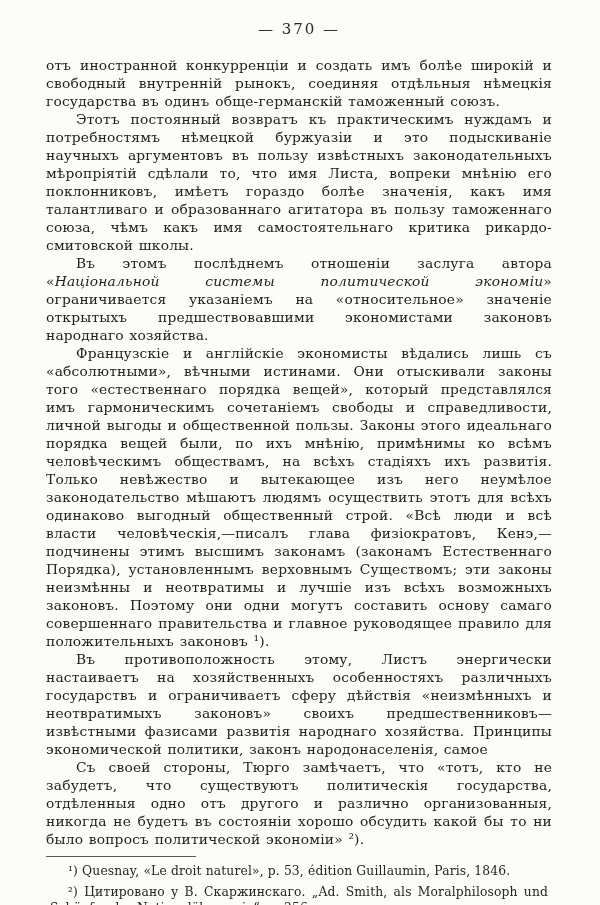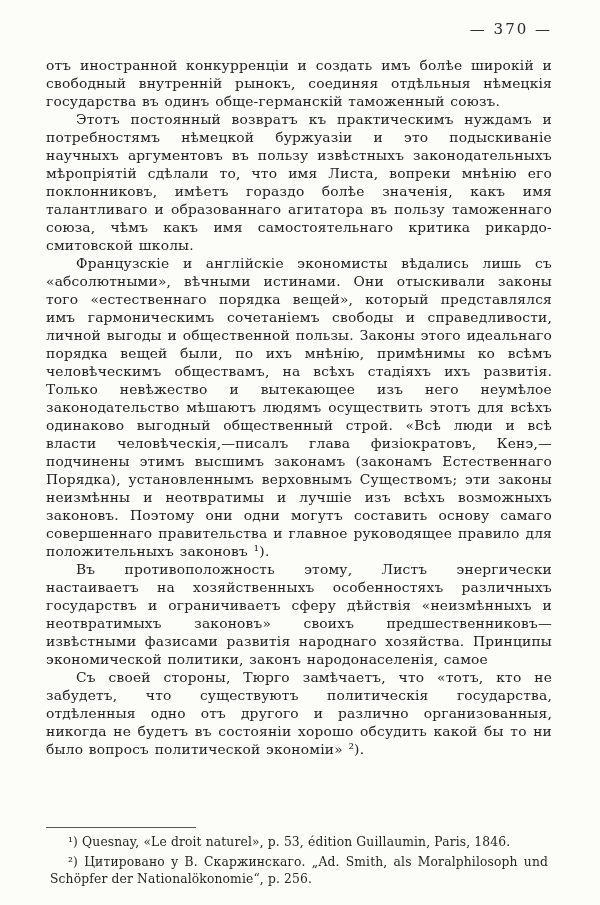--- a/index.html
+++ b/index.html
@@ -13,21 +13,20 @@
     color: #222120;
   }
   .page {
     box-sizing: border-box;
     width: 600px;
     height: 905px;
     padding: 20px 48px 14px 46px;
     background: #fcfcf9;
     display: flex;
     flex-direction: column;
-    align-items: flex-end;
   }
   .page-number {
     text-align: center;
     font-size: 15px;
     letter-spacing: 2px;
     color: #2b2a28;
     margin: 0 0 18px 0;
   }
   .body-text p {
     margin: 0;
@@ -69,20 +68,21 @@
 <div class="page">
 
   <div class="page-number">— 370 —</div>
 
   <div class="body-text">
 
     <p>отъ иностранной конкурренціи и создать имъ болѣе широкій и свободный внутренній рынокъ, соединяя отдѣльныя нѣмецкія государства въ одинъ обще-германскій таможенный союзъ.</p>
 
     <p class="indent">Этотъ постоянный возвратъ къ практическимъ нуждамъ и потребностямъ нѣмецкой буржуазіи и это подыскиваніе научныхъ аргументовъ въ пользу извѣстныхъ законодательныхъ мѣропріятій сдѣлали то, что имя Листа, вопреки мнѣнію его поклонниковъ, имѣетъ гораздо болѣе значенія, какъ имя талантливаго и образованнаго агитатора въ пользу таможеннаго союза, чѣмъ какъ имя самостоятельнаго критика рикардо-смитовской школы.</p>
 
+    <p class="indent"><span>Въ этомъ послѣднемъ отношеніи заслуга автора «</span><i>Національной системы политической экономіи</i><span>» ограничивается указаніемъ на «относительное» значеніе открытыхъ предшествовавшими экономистами законовъ народнаго хозяйства.</span></p>
 
     <p class="indent">Французскіе и англійскіе экономисты вѣдались лишь съ «абсолютными», вѣчными истинами. Они отыскивали законы того «естественнаго порядка вещей», который представлялся имъ гармоническимъ сочетаніемъ свободы и справедливости, личной выгоды и общественной пользы. Законы этого идеальнаго порядка вещей были, по ихъ мнѣнію, примѣнимы ко всѣмъ человѣческимъ обществамъ, на всѣхъ стадіяхъ ихъ развитія. Только невѣжество и вытекающее изъ него неумѣлое законодательство мѣшаютъ людямъ осуществить этотъ для всѣхъ одинаково выгодный общественный строй. «Всѣ люди и всѣ власти человѣческія,—писалъ глава физіократовъ, Кенэ,— подчинены этимъ высшимъ законамъ (законамъ Естественнаго Порядка), установленнымъ верховнымъ Существомъ; эти законы неизмѣнны и неотвратимы и лучшіе изъ всѣхъ возможныхъ законовъ. Поэтому они одни могутъ составить основу самаго совершеннаго правительства и главное руководящее правило для положительныхъ законовъ ¹).</p>
 
     <p class="indent">Въ противоположность этому, Листъ энергически настаиваетъ на хозяйственныхъ особенностяхъ различныхъ государствъ и ограничиваетъ сферу дѣйствія «неизмѣнныхъ и неотвратимыхъ законовъ» своихъ предшественниковъ—извѣстными фазисами развитія народнаго хозяйства. Принципы экономической политики, законъ народонаселенія, самое</p>
 
     <p class="indent">Съ своей стороны, Тюрго замѣчаетъ, что «тотъ, кто не забудетъ, что существуютъ политическія государства, отдѣленныя одно отъ другого и различно организованныя, никогда не будетъ въ состояніи хорошо обсудить какой бы то ни было вопросъ политической экономіи» ²).</p>
 
   </div>
 
   <div class="footnotes">

